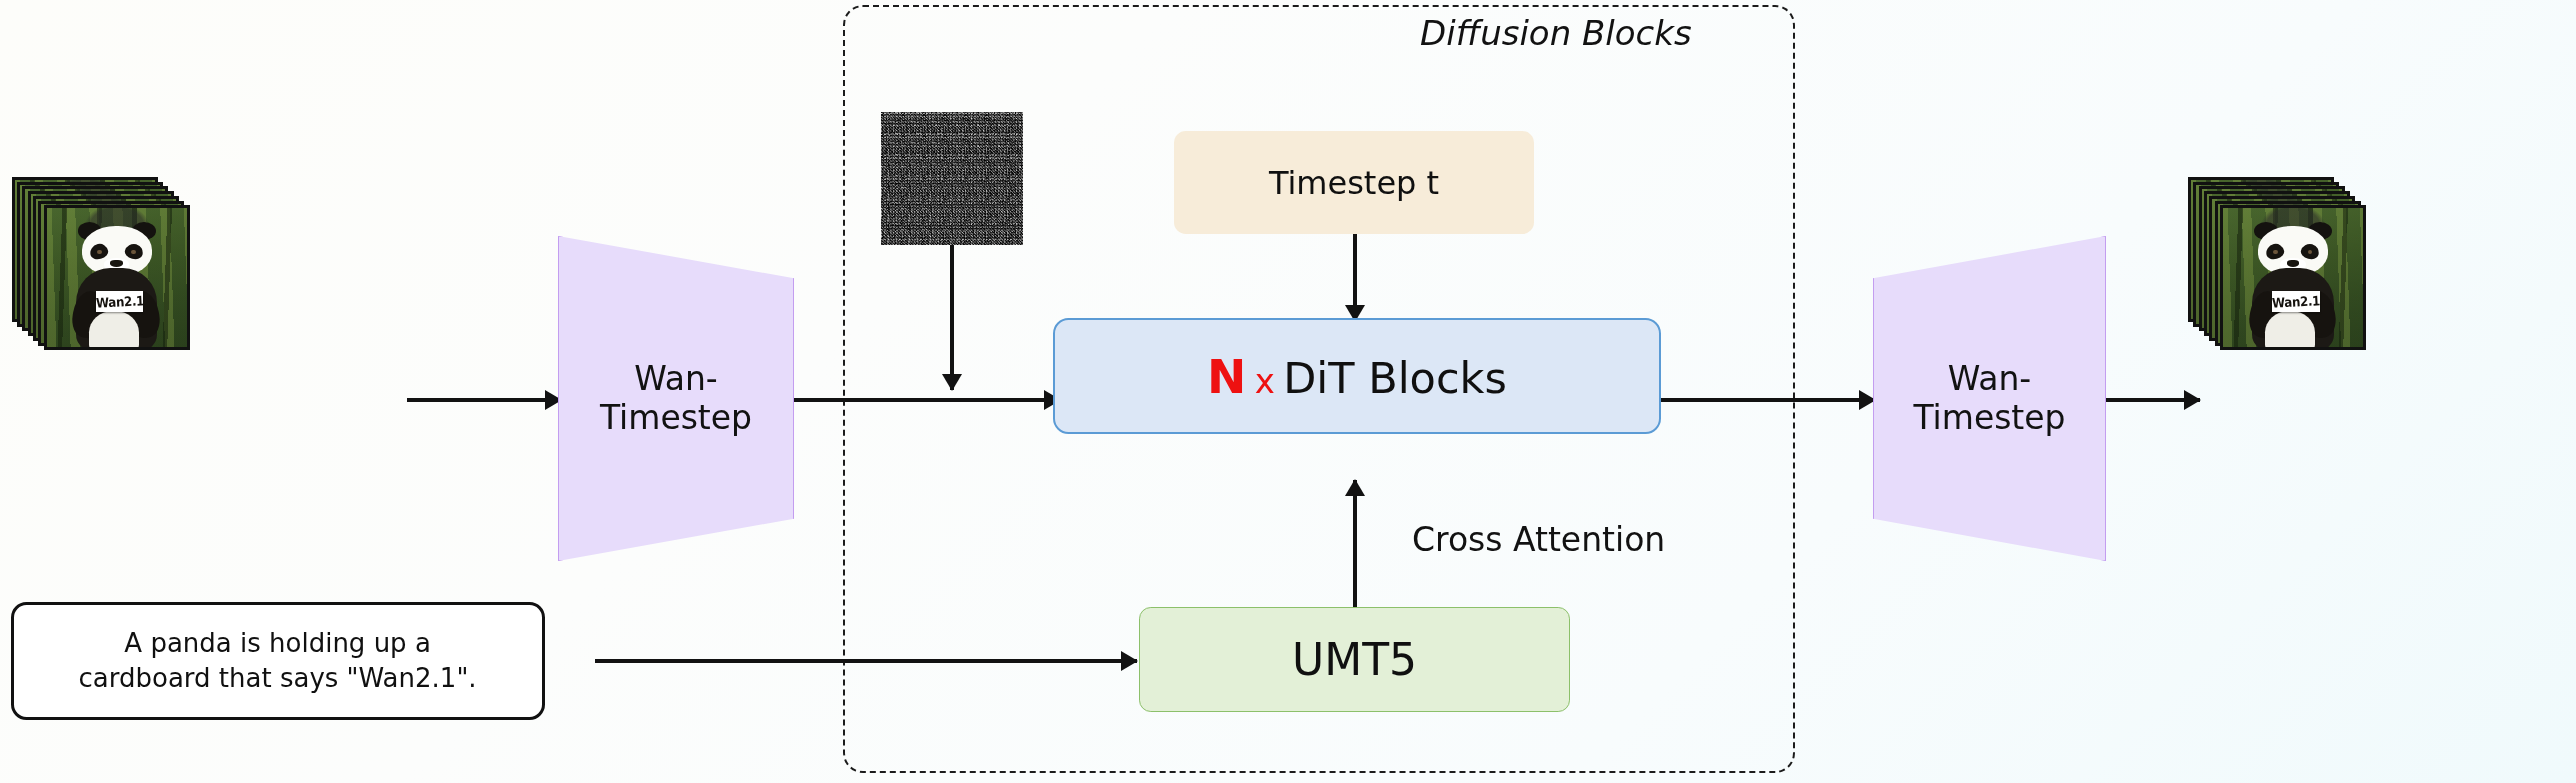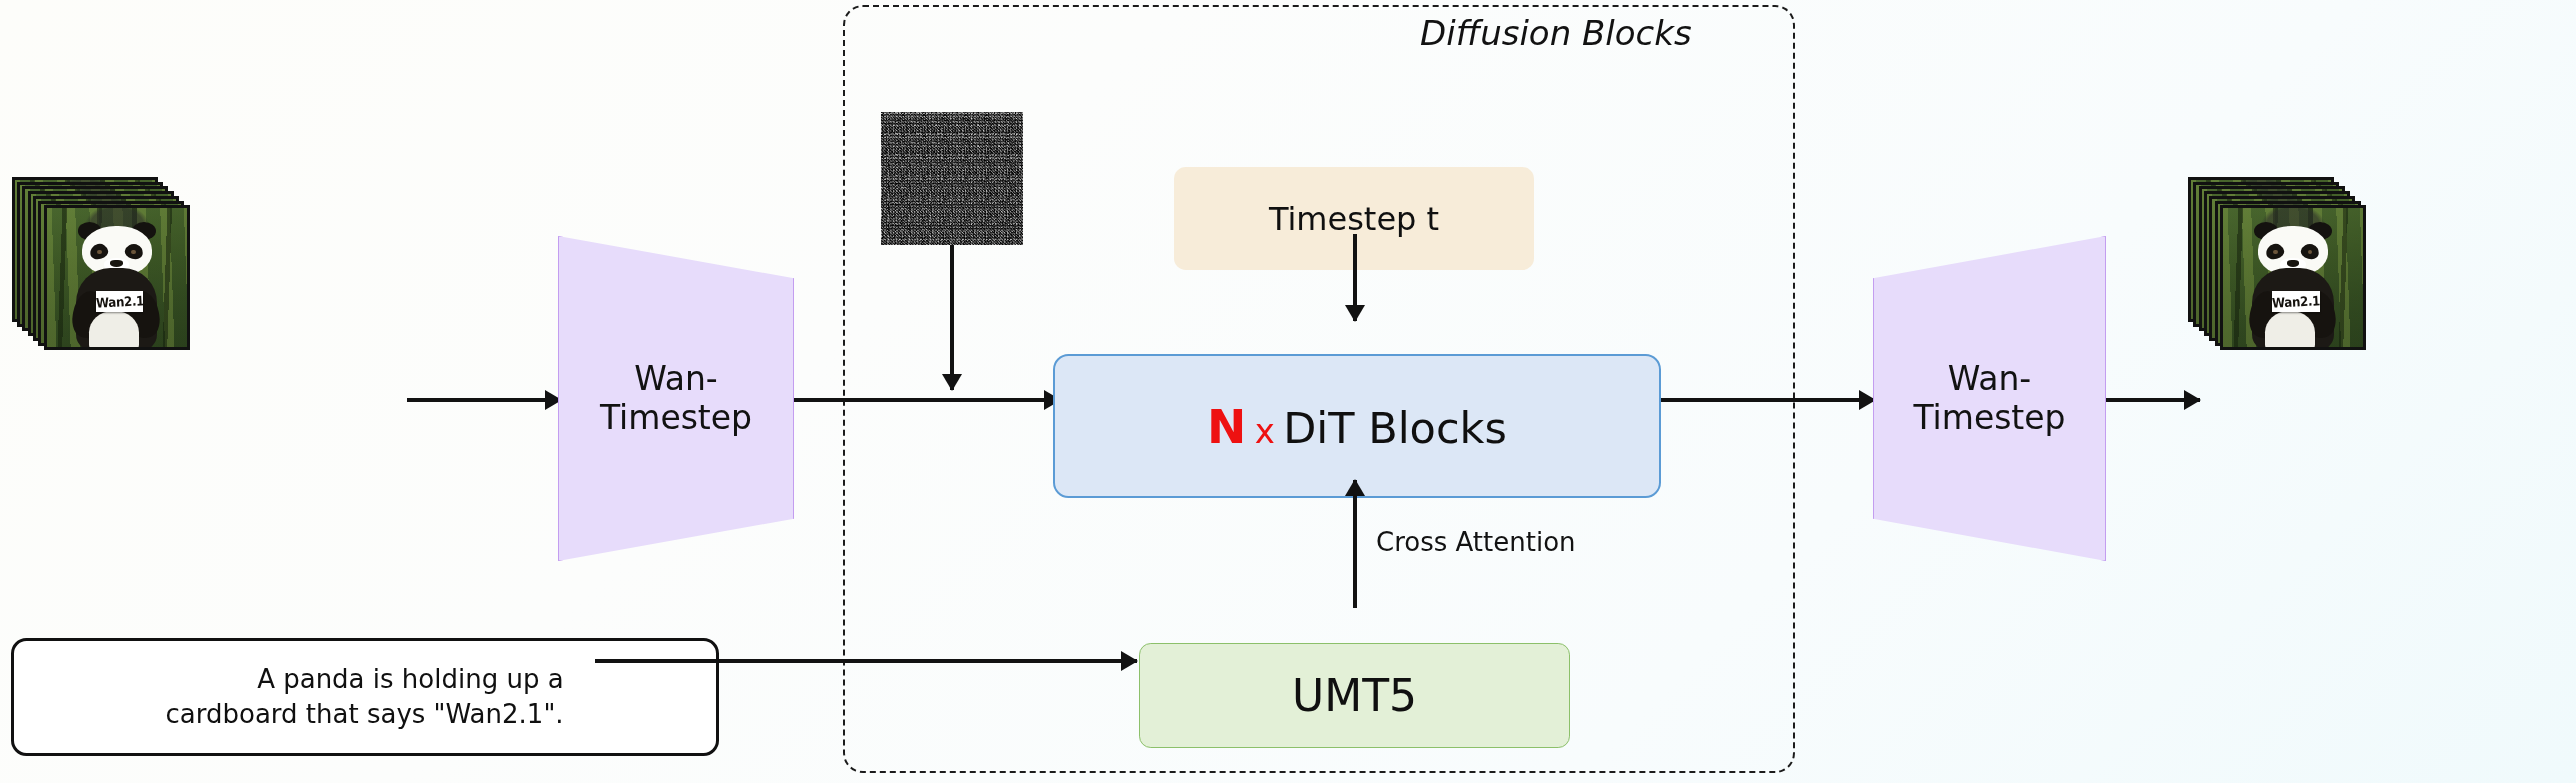--- a/index.html
+++ b/index.html
@@ -126,21 +126,20 @@
   
   .rbox {
     position: absolute;
     box-sizing: border-box;
     display: flex;
     align-items: center;
     justify-content: center;
     text-align: center;
     border-radius: 10.6px;
     color: #101010;
-    margin-top: 36px;
   }
   .rbox.dit   { background: #dce7f6; border: 2.4px solid #5b9bd5; border-radius: 15.4px; }
   .rbox.time  { background: #f7ecd9; border: none; border-radius: 11.8px; }
   .rbox.umt5  { background: #e3f0d7; border: 1.8px solid #8cc06a; border-radius: 11.8px; }
   .rbox.prompt{
     background: #ffffff; border: 3px solid #111111; border-radius: 15.4px;
     line-height: 1.34; padding: 0 10.6px;
   }
 
   
@@ -251,21 +250,21 @@
         <div class="p-arm l"></div>
         <div class="p-arm r"></div>
         <div class="p-belly"></div>
         <div class="p-sign">
           <span style="font-size:11.8px;">Wan2.1</span>
         </div>
       </div>
     </div>
   </div>
 
-  <div class="rbox prompt" style="left:10.6px; top:602px; width:708px; height:118px; font-size:26px;text-align:right;">
+  <div class="rbox prompt" style="left:10.6px; top:602px; width:534px; height:118px; font-size:26px;">
     <div>
       <div>A panda is holding up a</div>
       <div>cardboard that says "Wan2.1".</div>
     </div>
   </div>
 
   <div class="arrow-h" style="left:407px; top:390px; width:154px; height:20px;">
     <div class="shaft"></div>
       <div class="head"></div>
   </div>
@@ -294,31 +293,31 @@
 
   <div class="rbox time" style="left:1174px; top:131px; width:360px; height:103px; font-size:32px;">
     <span>Timestep t</span>
   </div>
 
   <div class="arrow-v" style="left:1345px; top:234px; width:20px; height:87px;">
     <div class="shaft"></div>
       <div class="head"></div>
   </div>
 
-  <div class="rbox dit" style="left:1053px; top:318px; width:608px; height:144px;">
+  <div class="rbox dit" style="left:1053px; top:318px; width:608px; height:116px;">
     <span style="font-size:43px; white-space:nowrap;">
       <b style="color:#ee1111; font-size:47px; font-weight:800;">N</b><span style="color:#ee1111; font-size:34px; padding:0 8.3px;">x</span><span style="color:#101010;">DiT Blocks</span>
     </span>
   </div>
 
   <div class="arrow-v up" style="left:1345px; top:480px; width:20px; height:128px;">
     <div class="shaft"></div>
       <div class="head"></div>
   </div>
-  <div class="edge-label" style="left:1376px; top:520px; font-size:26px;margin-top:7px;">Cross Attention</div>
+  <div class="edge-label" style="left:1412px; top:520px; font-size:33px;">Cross Attention</div>
 
   <div class="rbox umt5" style="left:1139px; top:607px; width:431px; height:105px; font-size:44px;">
     <span>UMT5</span>
   </div>
 
   <div class="arrow-h" style="left:595px; top:651px; width:542px; height:20px;">
     <div class="shaft"></div>
       <div class="head"></div>
   </div>
 

